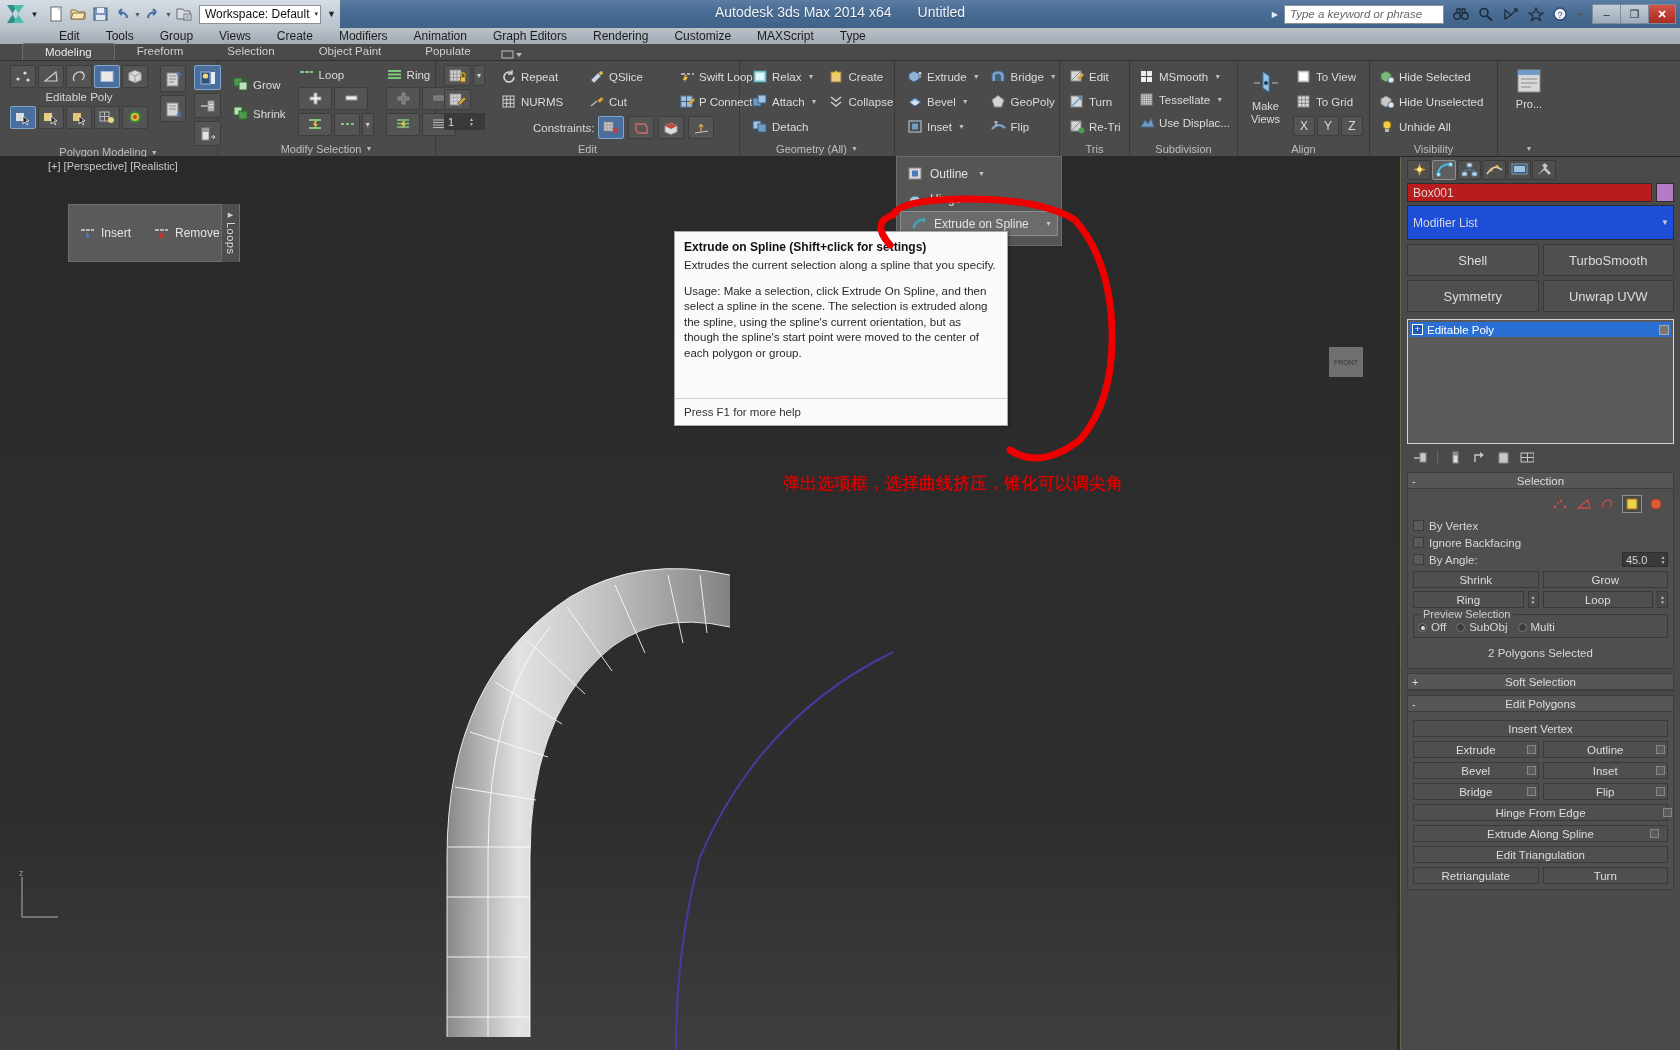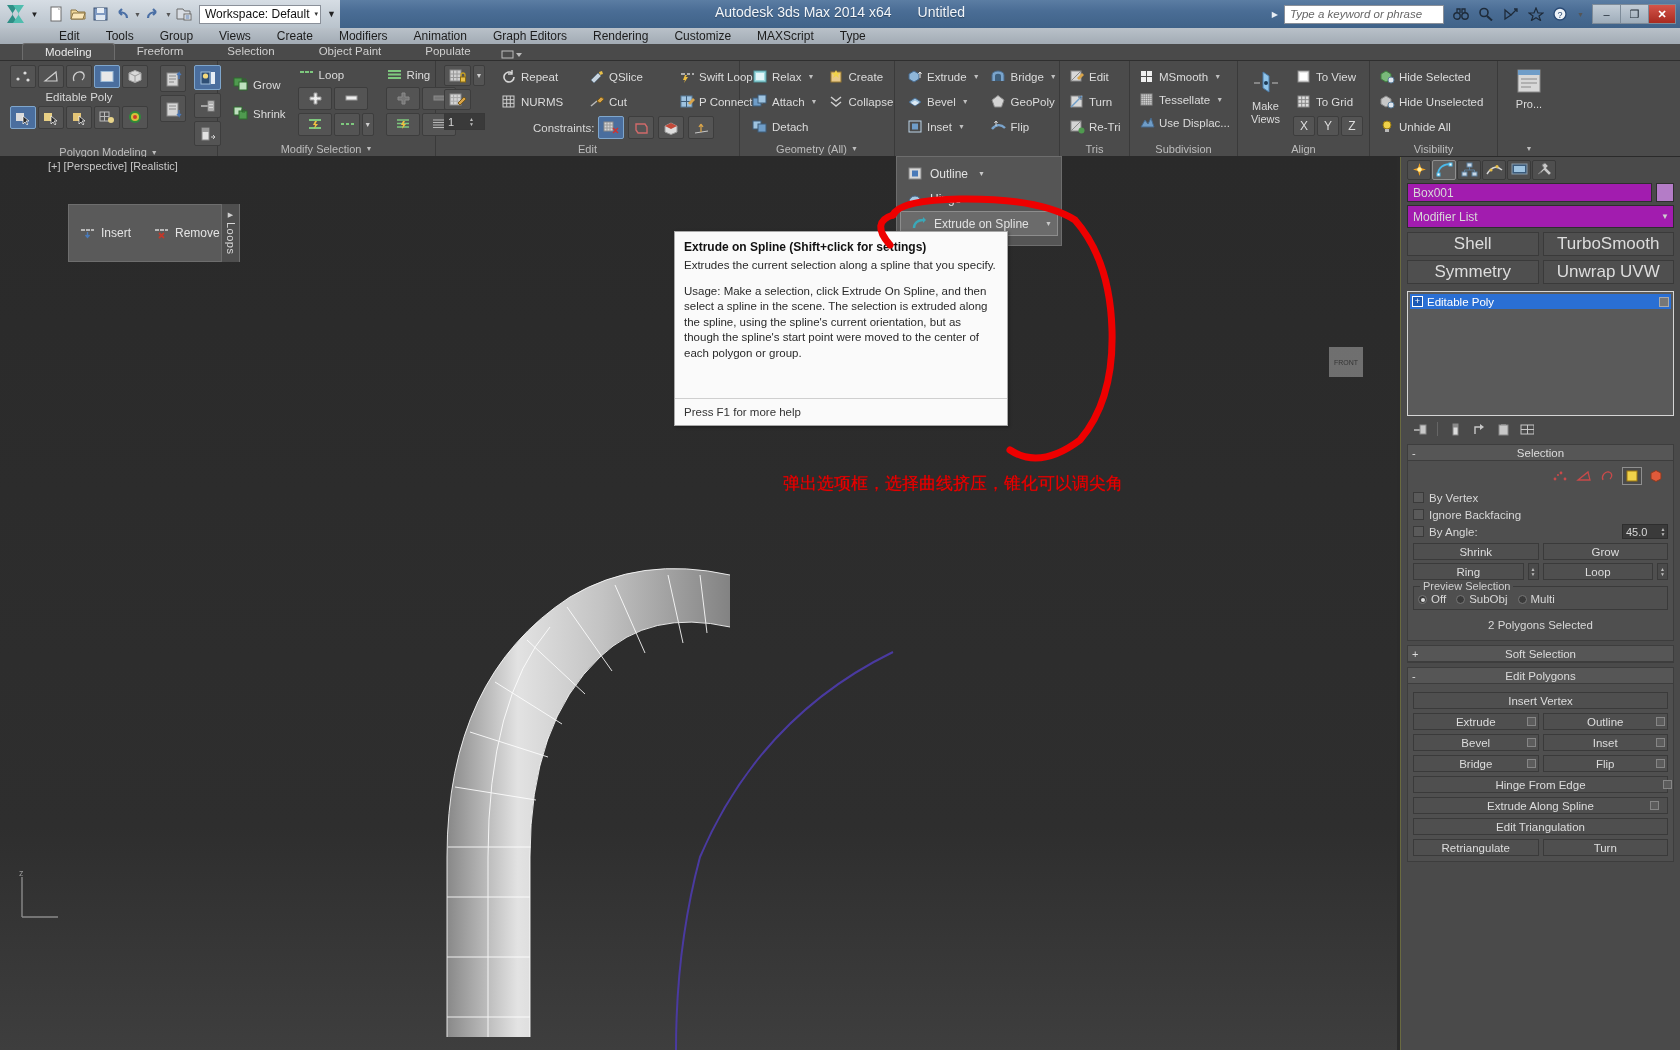--- a/index.html
+++ b/index.html
@@ -215,33 +215,33 @@
     background: #4a4a4a; border-left: 1px solid #6a6a40;
   }
   .cp-tabs { display: flex; align-items: center; gap: 1px; padding: 3px 4px 2px 6px; height: 24px; }
   .cp-tab {
     width: 24px; height: 20px; background: #4f4f4f; border: 1px solid #3a3a3a;
     display:flex; align-items:center; justify-content:center; border-radius:2px;
   }
   .cp-tab.active { background: #5e5e5e; border-color: #8f8f8f; }
   .cp-row { padding: 2px 6px; }
   .cp-name {
-    height: 19px; background: #a21caf; border: 1px solid #2e2e2e;
+    height: 19px; background: #b91c1c; border: 1px solid #2e2e2e;
     font-size: 12px; color: #d8d8d8; display:flex; align-items:center; padding-left: 5px;
   }
   .cp-swatch { width: 18px; height: 19px; background: #b47cc7; border: 1px solid #2e2e2e; margin-left: 4px; }
   .cp-modlist {
-    height: 23px; background: #a21caf; border: 1px solid #2e2e2e; font-size: 12px;
+    height: 35px; background: #1d4ed8; border: 1px solid #2e2e2e; font-size: 12px;
     color: #d8d8d8; display:flex; align-items:center; padding-left: 5px; margin-top: 3px;
   }
   .cp-modlist .dd { margin-left:auto; font-size:8px; color:#cfcfcf; padding-right:4px;}
   .cp-btn2 { display:flex; gap: 4px; margin-top: 4px; }
   .cp-btn {
-    flex:1; height: 24px; background: #4f4f4f; border: 1px solid #3a3a3a;
-    font-size: 17px; color: #ddd; display:flex; align-items:center; justify-content:center;
+    flex:1; height: 32px; background: #4f4f4f; border: 1px solid #3a3a3a;
+    font-size: 13px; color: #ddd; display:flex; align-items:center; justify-content:center;
   }
   .modstack {
     margin: 5px 6px 0 6px; height: 125px; background: #5a5a5a;
     border: 1px solid #d6d6d6; padding: 2px;
   }
   .modstack-item {
     height: 15px; background: #2a6fd4; color: #fff; font-size: 11.5px;
     display: flex; align-items: center; gap: 4px; padding-left: 2px;
   }
   .ms-plus {

